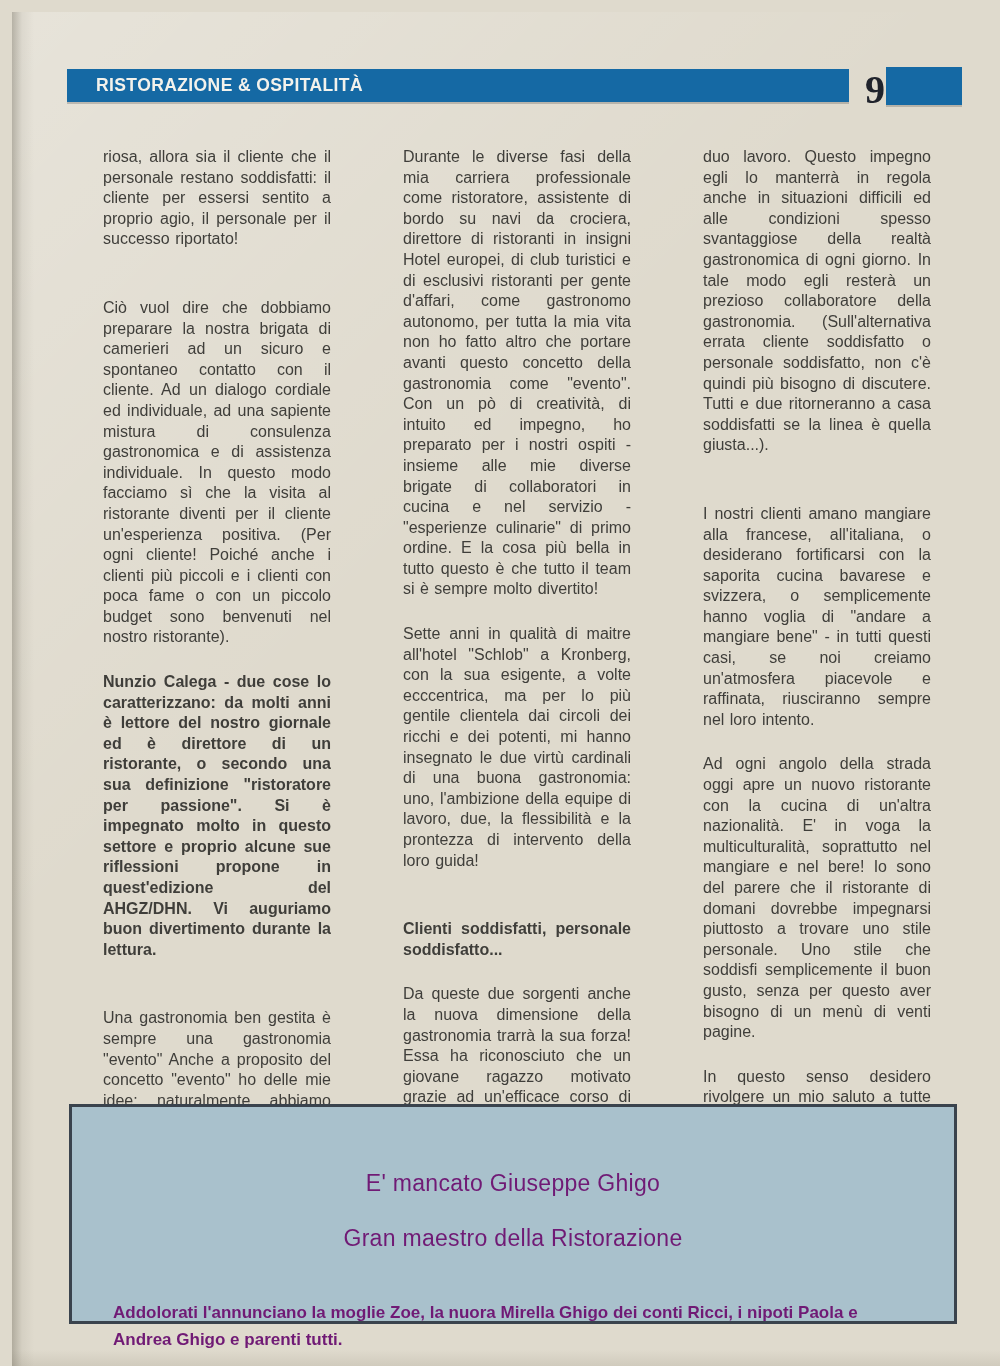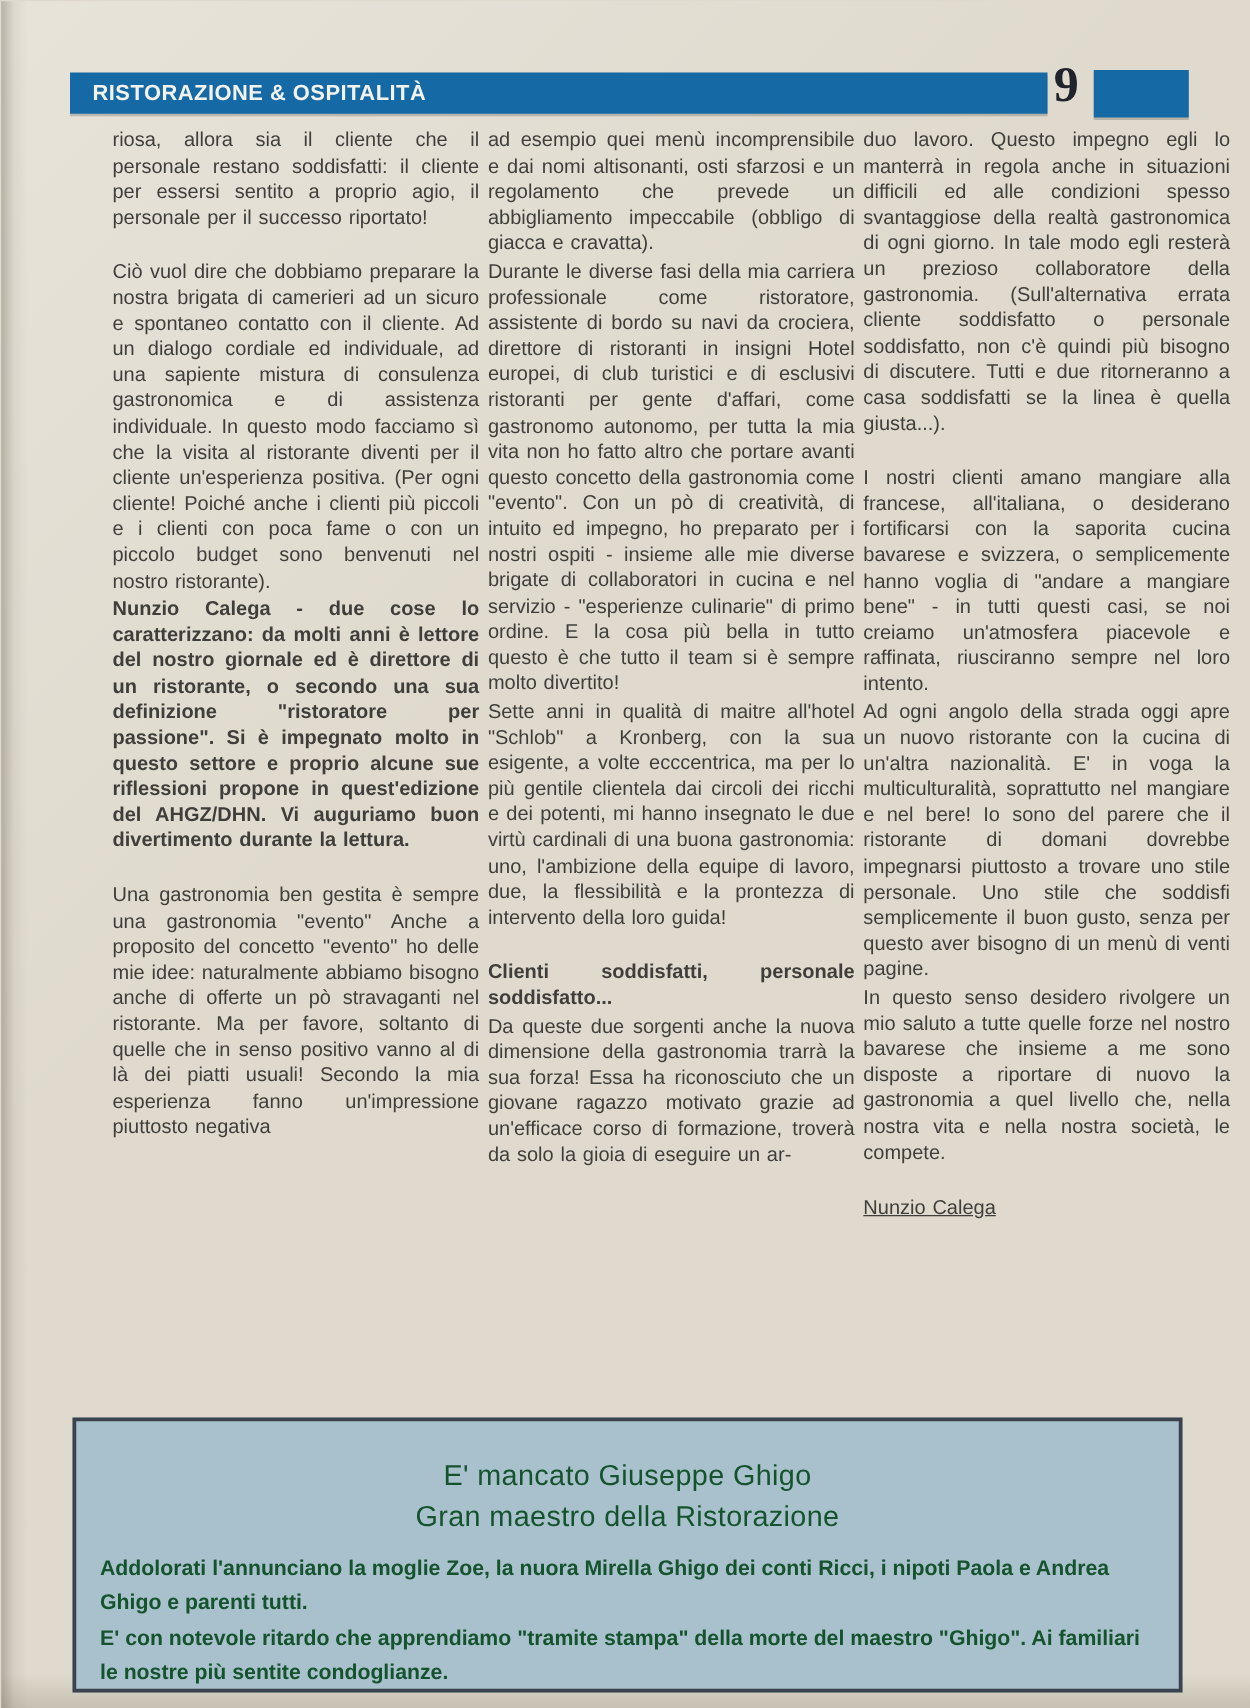--- a/index.html
+++ b/index.html
@@ -2,21 +2,21 @@
 <html lang="it" style="--header-blue: #1569a4; --page-bg: #dfdacd; --text: #3f3e3a; --box-bg: #a9c1cc; --box-border: #3a434d;"><head>
 <meta charset="utf-8">
 <style>
   :root{
     --header-blue:#1569a4;
     --page-bg:#dfdacd;
     --text:#3f3e3a;
     --box-bg:#a9c1cc;
     --box-border:#3a434d;
   }
-  *{margin:0;padding:1px;box-sizing:border-box;}
+  *{margin:0;padding:12px;box-sizing:border-box;}
   html,body{width:1000px;height:1366px;}
   body{
     font-family:"Liberation Sans","DejaVu Sans",sans-serif;
     background:var(--page-bg,#dfdacd);
     position:relative;
     overflow:hidden;
   }
   .page-shading{
     position:absolute;inset:0;pointer-events:none;
     background:
@@ -41,41 +41,40 @@
     font-weight:700;font-size:40px;color:#20232c;line-height:1;
   }
   .header-block{
     position:absolute;left:874px;top:55px;width:76px;height:38px;
     background:var(--header-blue,#1569a4);
     box-shadow:0 2px 0 rgba(60,60,60,.25);
   }
   
   .columns{
     position:absolute;left:55px;top:99px;width:900px;
-    display:grid;grid-template-columns:repeat(3,1fr);column-gap:3px;margin-left:31px;
+    display:grid;grid-template-columns:repeat(3,1fr);column-gap:24px;
   }
   .col{color:var(--text,#3f3e3a);}
   .col p,.col h3{
     font-size:16px;line-height:20.6px;text-align:justify;
     font-weight:normal;word-spacing:1px;
   }
   .col h3{font-weight:bold;}
   .col p.bold{font-weight:bold;}
   .gap{height:21px;}
   .signature{
     text-align:right;font-weight:bold;font-size:17px;
     padding-right:4px;margin-top:22px;text-decoration:underline;
   }
   
   .obituary{
     position:absolute;left:57px;top:1092px;width:888px;height:220px;
     background:var(--box-bg,#a9c1cc);
     border:3px solid var(--box-border,#3a434d);
-    color:#14532d;
-    margin-top:41px;
+    color:#701a75;
   }
   .obituary .ob-title{
     margin-top:25px;text-align:center;
     font-size:23px;line-height:31px;font-weight:400;
     letter-spacing:.3px;
   }
   .obituary .ob-body{
     margin-top:9px;padding:0 17px;
     font-size:17px;line-height:27px;font-weight:700;
   }
@@ -96,21 +95,20 @@
   <div class="col">
     <p>riosa, allora sia il cliente che il personale restano soddisfatti: il cliente per essersi sentito a proprio agio, il personale per il successo riportato!</p>
     <div class="gap"></div>
     <p>Ciò vuol dire che dobbiamo preparare la nostra brigata di camerieri ad un sicuro e spontaneo contatto con il cliente. Ad un dialogo cordiale ed individuale, ad una sapiente mistura di consulenza gastronomica e di assistenza individuale. In questo modo facciamo sì che la visita al ristorante diventi per il cliente un'esperienza positiva. (Per ogni cliente! Poiché anche i clienti più piccoli e i clienti con poca fame o con un piccolo budget sono benvenuti nel nostro ristorante).</p>
     <p class="bold">Nunzio Calega - due cose lo caratterizzano: da molti anni è lettore del nostro giornale ed è direttore di un ristorante, o secondo una sua definizione "ristoratore per passione". Si è impegnato molto in questo settore e proprio alcune sue riflessioni propone in quest'edizione del AHGZ/DHN. Vi auguriamo buon divertimento durante la lettura.</p>
     <div class="gap"></div>
     <p>Una gastronomia ben gestita è sempre una gastronomia "evento" Anche a proposito del concetto "evento" ho delle mie idee: naturalmente abbiamo bisogno anche di offerte un pò stravaganti nel ristorante. Ma per favore, soltanto di quelle che in senso positivo vanno al di là dei piatti usuali! Secondo la mia esperienza fanno un'impressione piuttosto negativa</p>
   </div>
 
   <div class="col">
-    <p>ad esempio quei menù incomprensibile e dai nomi altisonanti, osti sfarzosi e un regolamento che prevede un abbigliamento impeccabile (obbligo di giacca e cravatta).</p>
     <p>Durante le diverse fasi della mia carriera professionale come ristoratore, assistente di bordo su navi da crociera, direttore di ristoranti in insigni Hotel europei, di club turistici e di esclusivi ristoranti per gente d'affari, come gastronomo autonomo, per tutta la mia vita non ho fatto altro che portare avanti questo concetto della gastronomia come "evento". Con un pò di creatività, di intuito ed impegno, ho preparato per i nostri ospiti - insieme alle mie diverse brigate di collaboratori in cucina e nel servizio - "esperienze culinarie" di primo ordine. E la cosa più bella in tutto questo è che tutto il team si è sempre molto divertito!</p>
     <p>Sette anni in qualità di maitre all'hotel "Schlob" a Kronberg, con la sua esigente, a volte ecccentrica, ma per lo più gentile clientela dai circoli dei ricchi e dei potenti, mi hanno insegnato le due virtù cardinali di una buona gastronomia: uno, l'ambizione della equipe di lavoro, due, la flessibilità e la prontezza di intervento della loro guida!</p>
     <div class="gap"></div>
     <h3>Clienti soddisfatti, personale soddisfatto...</h3>
     <p>Da queste due sorgenti anche la nuova dimensione della gastronomia trarrà la sua forza! Essa ha riconosciuto che un giovane ragazzo motivato grazie ad un'efficace corso di formazione, troverà da solo la gioia di eseguire un ar-</p>
   </div>
 
   <div class="col">
     <p>duo lavoro. Questo impegno egli lo manterrà in regola anche in situazioni difficili ed alle condizioni spesso svantaggiose della realtà gastronomica di ogni giorno. In tale modo egli resterà un prezioso collaboratore della gastronomia. (Sull'alternativa errata cliente soddisfatto o personale soddisfatto, non c'è quindi più bisogno di discutere. Tutti e due ritorneranno a casa soddisfatti se la linea è quella giusta...).</p>
     <div class="gap"></div>

